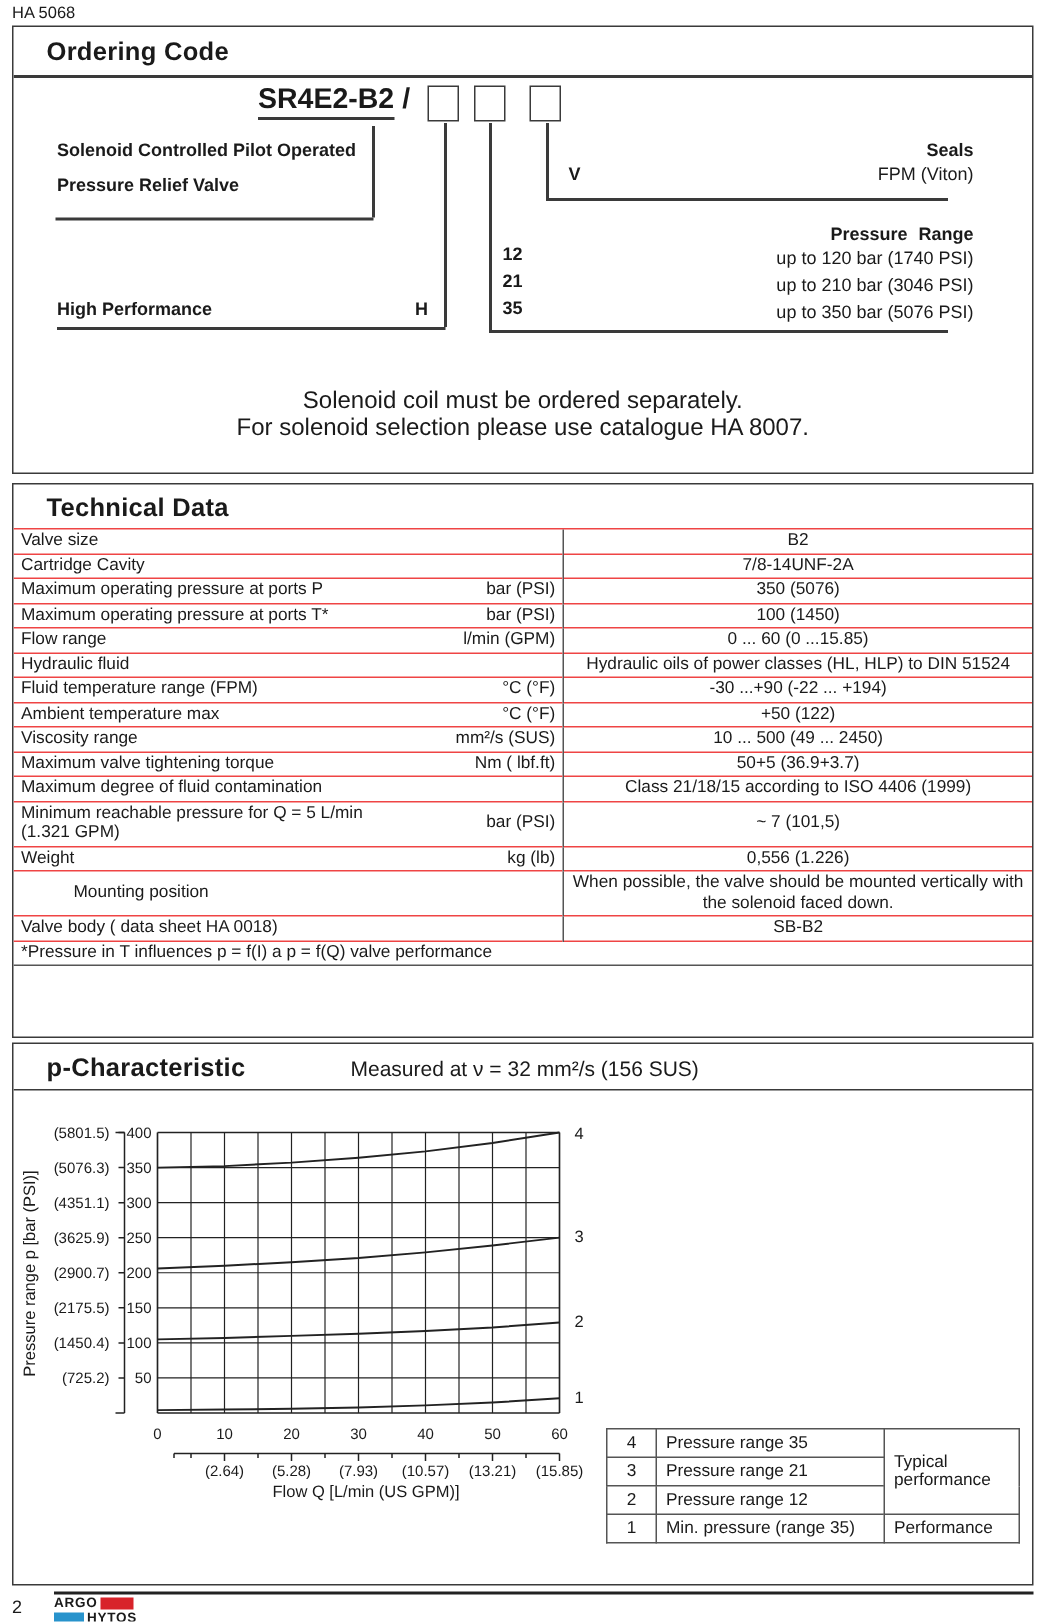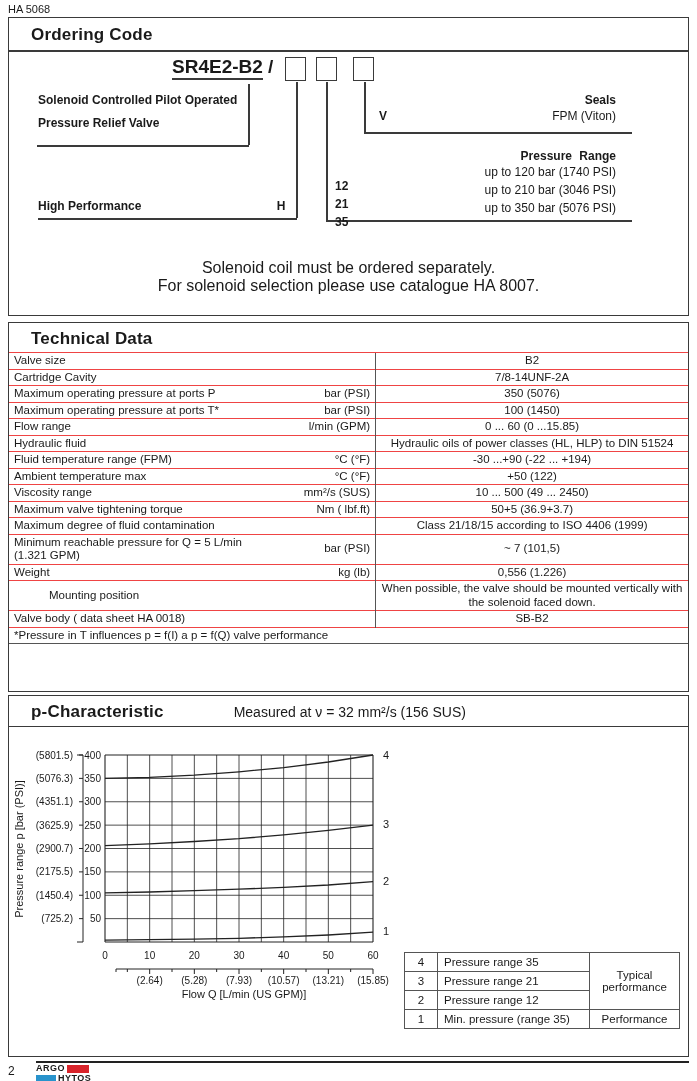--- a/index.html
+++ b/index.html
@@ -23,21 +23,21 @@
 
   
   .oc-diagram { position:relative; height:200px; font-size:12px; }
   .oc-diagram .bold { font-weight:bold; }
   .abs { position:absolute; }
   .h-line { position:absolute; height:1.5px; background:#3a3a3a; }
   .v-line { position:absolute; width:1.5px; background:#3a3a3a; }
   .oc-model { left:163px; top:4px; font-size:19px; font-weight:bold; }
   .oc-model .model-txt { border-bottom:2px solid #3a3a3a; padding-bottom:1px; }
   .oc-box { position:absolute; top:5px; width:21px; height:24px; border:1.5px solid #3a3a3a; background:#fff; }
-  .ralign { text-align:right; left:284px; width:323px; }
+  .ralign { text-align:right; left:317px; width:323px; }
   .opt-codes div, .opt-descs div { line-height:18px; height:18px; }
   .oc-note { text-align:center; font-size:16px; line-height:18px; margin-top:7px; }
 
   
   table.tech { width:100%; border-collapse:collapse; font-size:11.5px; }
   table.tech td { border-top:1px solid #ef4444; padding:1px 5px; line-height:13.5px; vertical-align:middle;margin-top:32px; }
   table.tech td.param { width:54%; }
   table.tech td.value { border-left:1.2px solid #555; text-align:center; }
   table.tech tr.fnote td { border-bottom:1px solid #555; }
   .pc { display:flex; justify-content:space-between; align-items:center; }
@@ -49,21 +49,21 @@
   #pchar svg { display:block; margin:4px 0 0 0; }
   svg text { fill:#1a1a1a; }
   .tick { font:10px "Liberation Sans", sans-serif; }
   .axis-label { font:11px "Liberation Sans", sans-serif; }
   .series-label { font:11px "Liberation Sans", sans-serif; }
 
   table.legend { position:absolute; left:395px; top:256px; border-collapse:collapse; font-size:11.5px; background:#fff; }
   table.legend td { border:1px solid #555; height:19px; padding:0 6px; }
   table.legend td.num { width:33px; text-align:center; padding:0; }
   table.legend td.lbl { width:152px; }
-  table.legend td.note { width:90px; text-align:center; }
+  table.legend td.note { width:90px; }
 
   
   .footer { position:relative; height:21px; margin-top:3px; }
   .page-num { position:absolute; left:0; top:4px; font-size:12px; }
   .logo { position:absolute; left:28px; top:0; }
   .logo .rule { position:absolute; left:0; top:1px; width:653px; height:1.5px; background:#222; }
   .logo .row { position:absolute; display:flex; align-items:center; height:9px; }
   .logo .row1 { top:4px; left:0; }
   .logo .row2 { top:14px; left:0; }
   .logo .word { font-size:9px; font-weight:bold; letter-spacing:0.5px; line-height:9px; }
@@ -104,21 +104,21 @@
       <div class="abs bold" style="left:29px; top:64px;">Pressure Relief Valve</div>
 
       <div class="abs bold" style="left:29px; top:147px;">High Performance</div>
       <div class="abs bold" style="left:262px; top:147px; width:20px; text-align:center;">H</div>
 
       <div class="abs bold ralign" style="top:41px;">Seals</div>
       <div class="abs bold" style="left:370px; top:57px;">V</div>
       <div class="abs ralign" style="top:57px;">FPM (Viton)</div>
 
       <div class="abs bold ralign" style="top:97px; word-spacing:4px;">Pressure Range</div>
-      <div class="abs bold opt-codes" style="left:326px; top:125px;">
+      <div class="abs bold opt-codes" style="left:326px; top:108px;">
           <div>12</div>
           <div>21</div>
           <div>35</div>
         </div>
       <div class="abs ralign opt-descs" style="top:111px;">
           <div>up to 120 bar (1740 PSI)</div>
           <div>up to 210 bar (3046 PSI)</div>
           <div>up to 350 bar (5076 PSI)</div>
         </div>
     </div>

